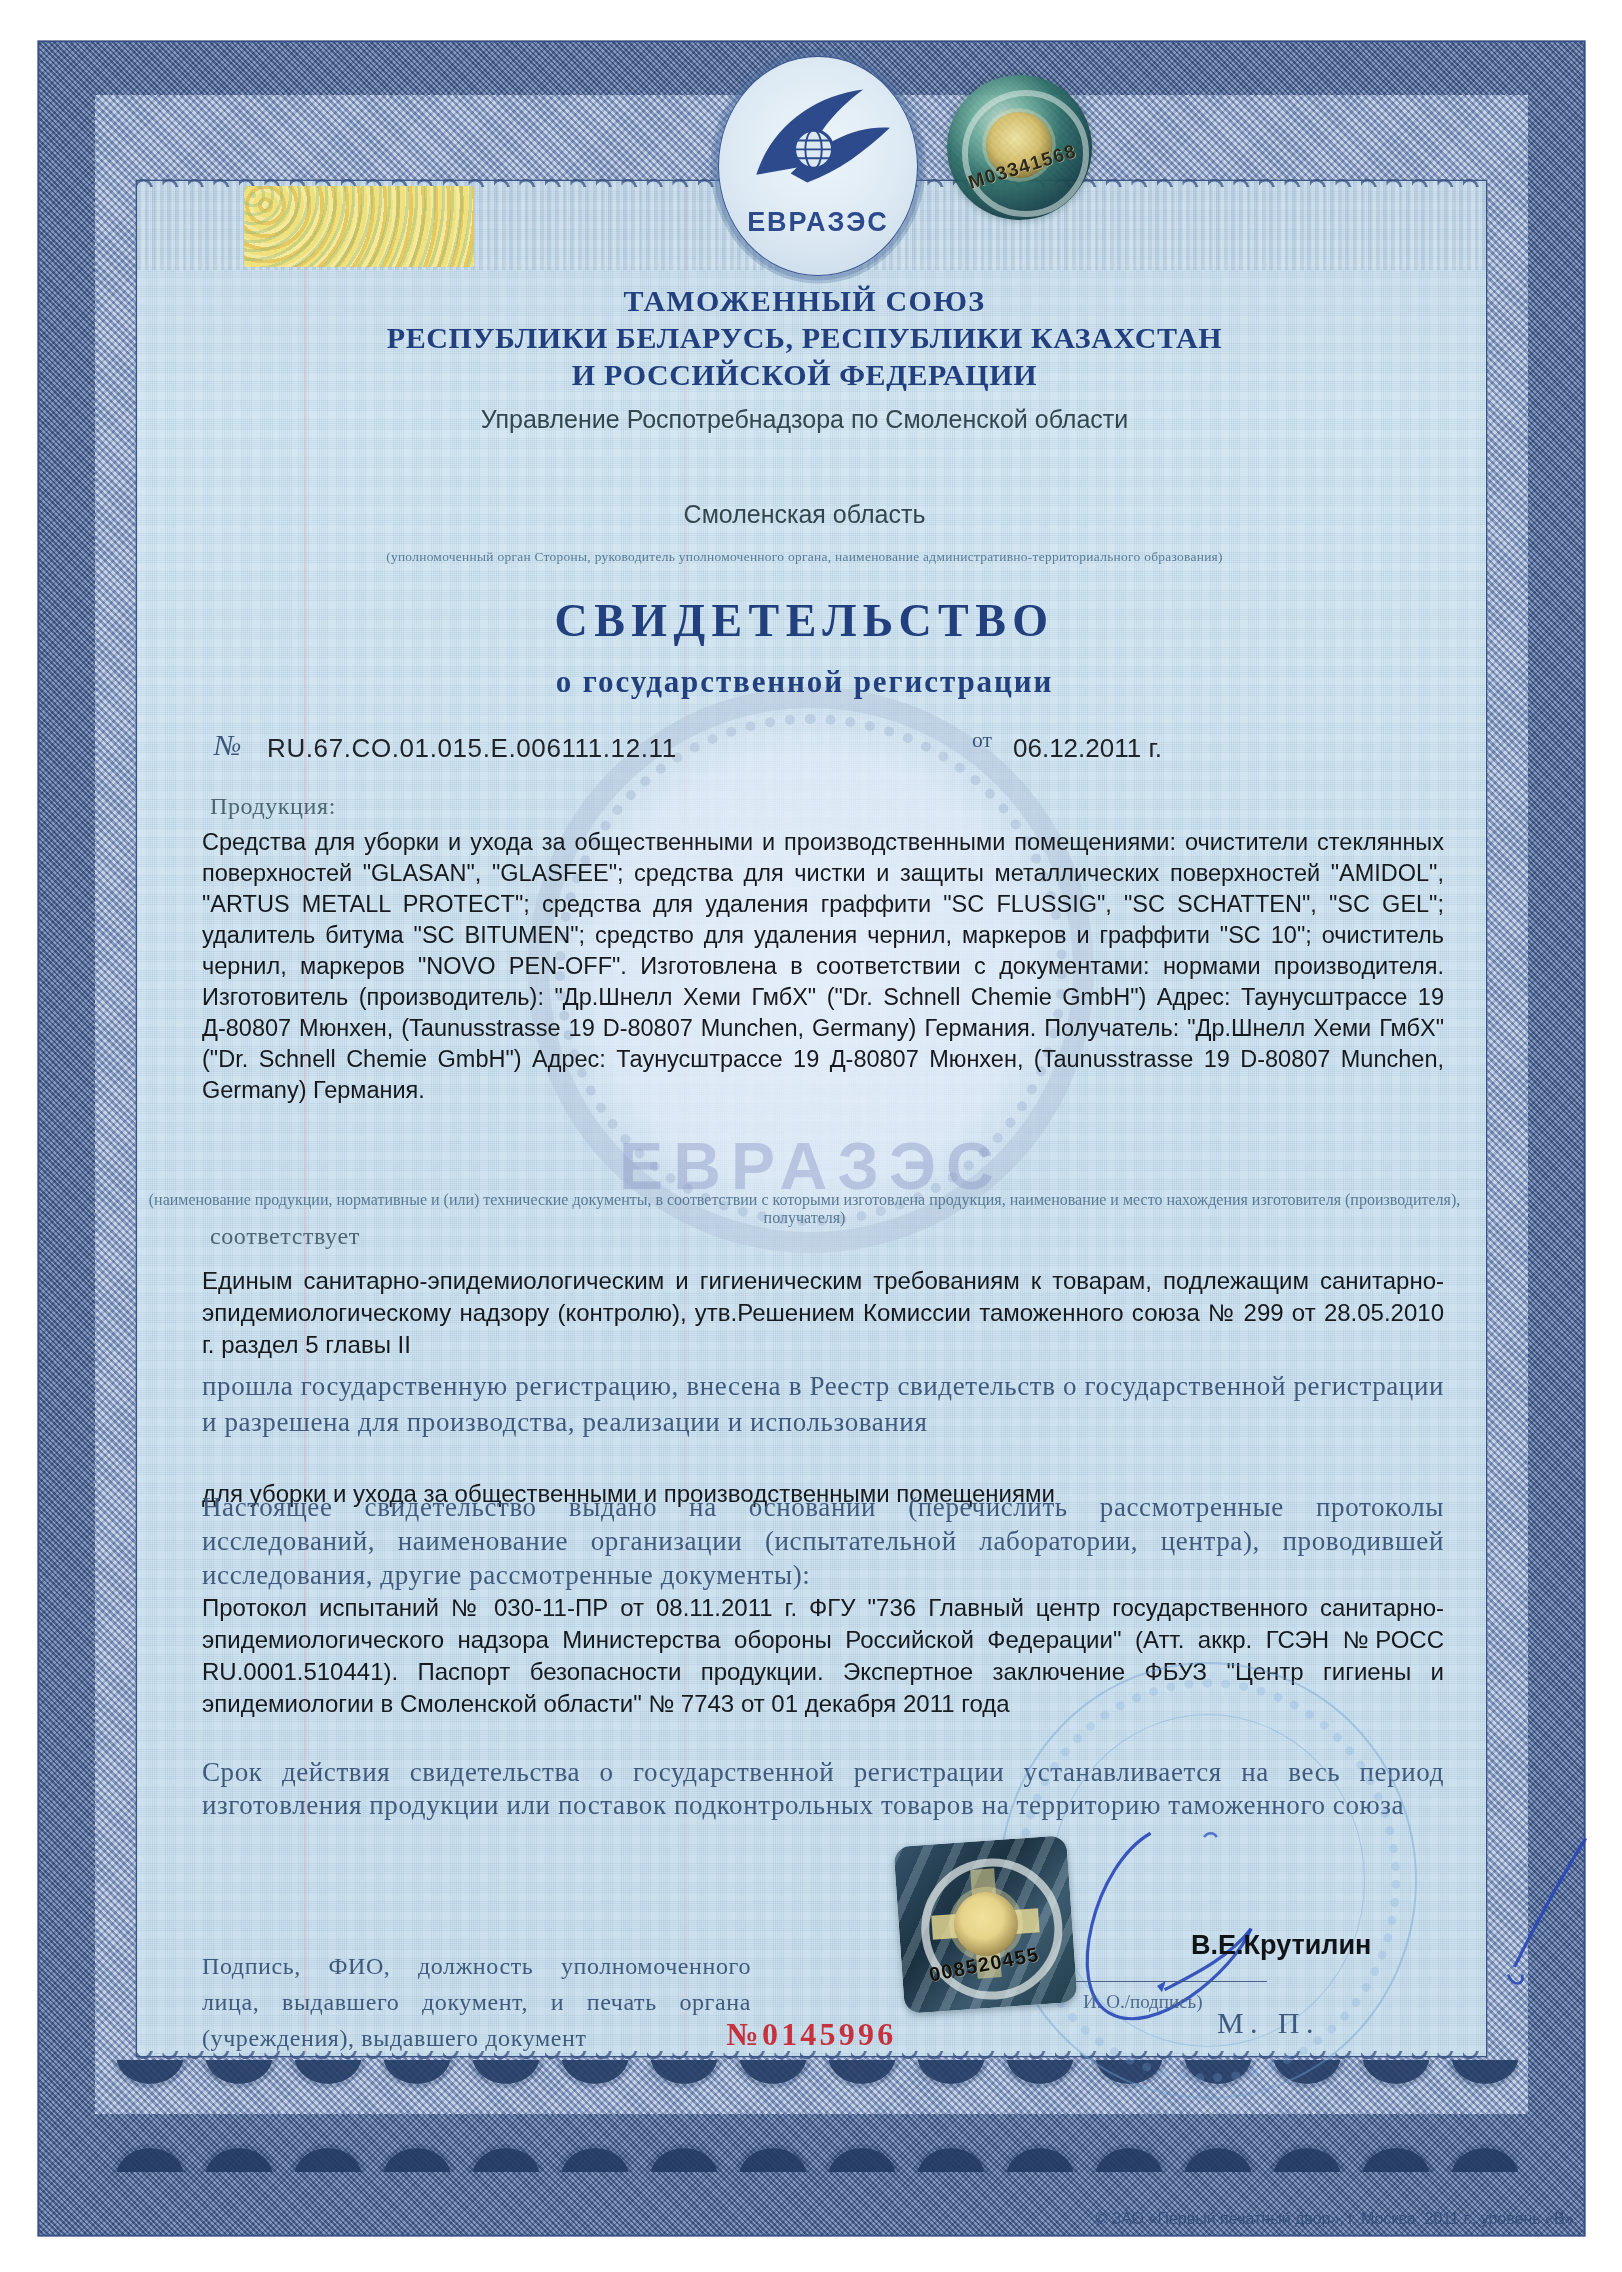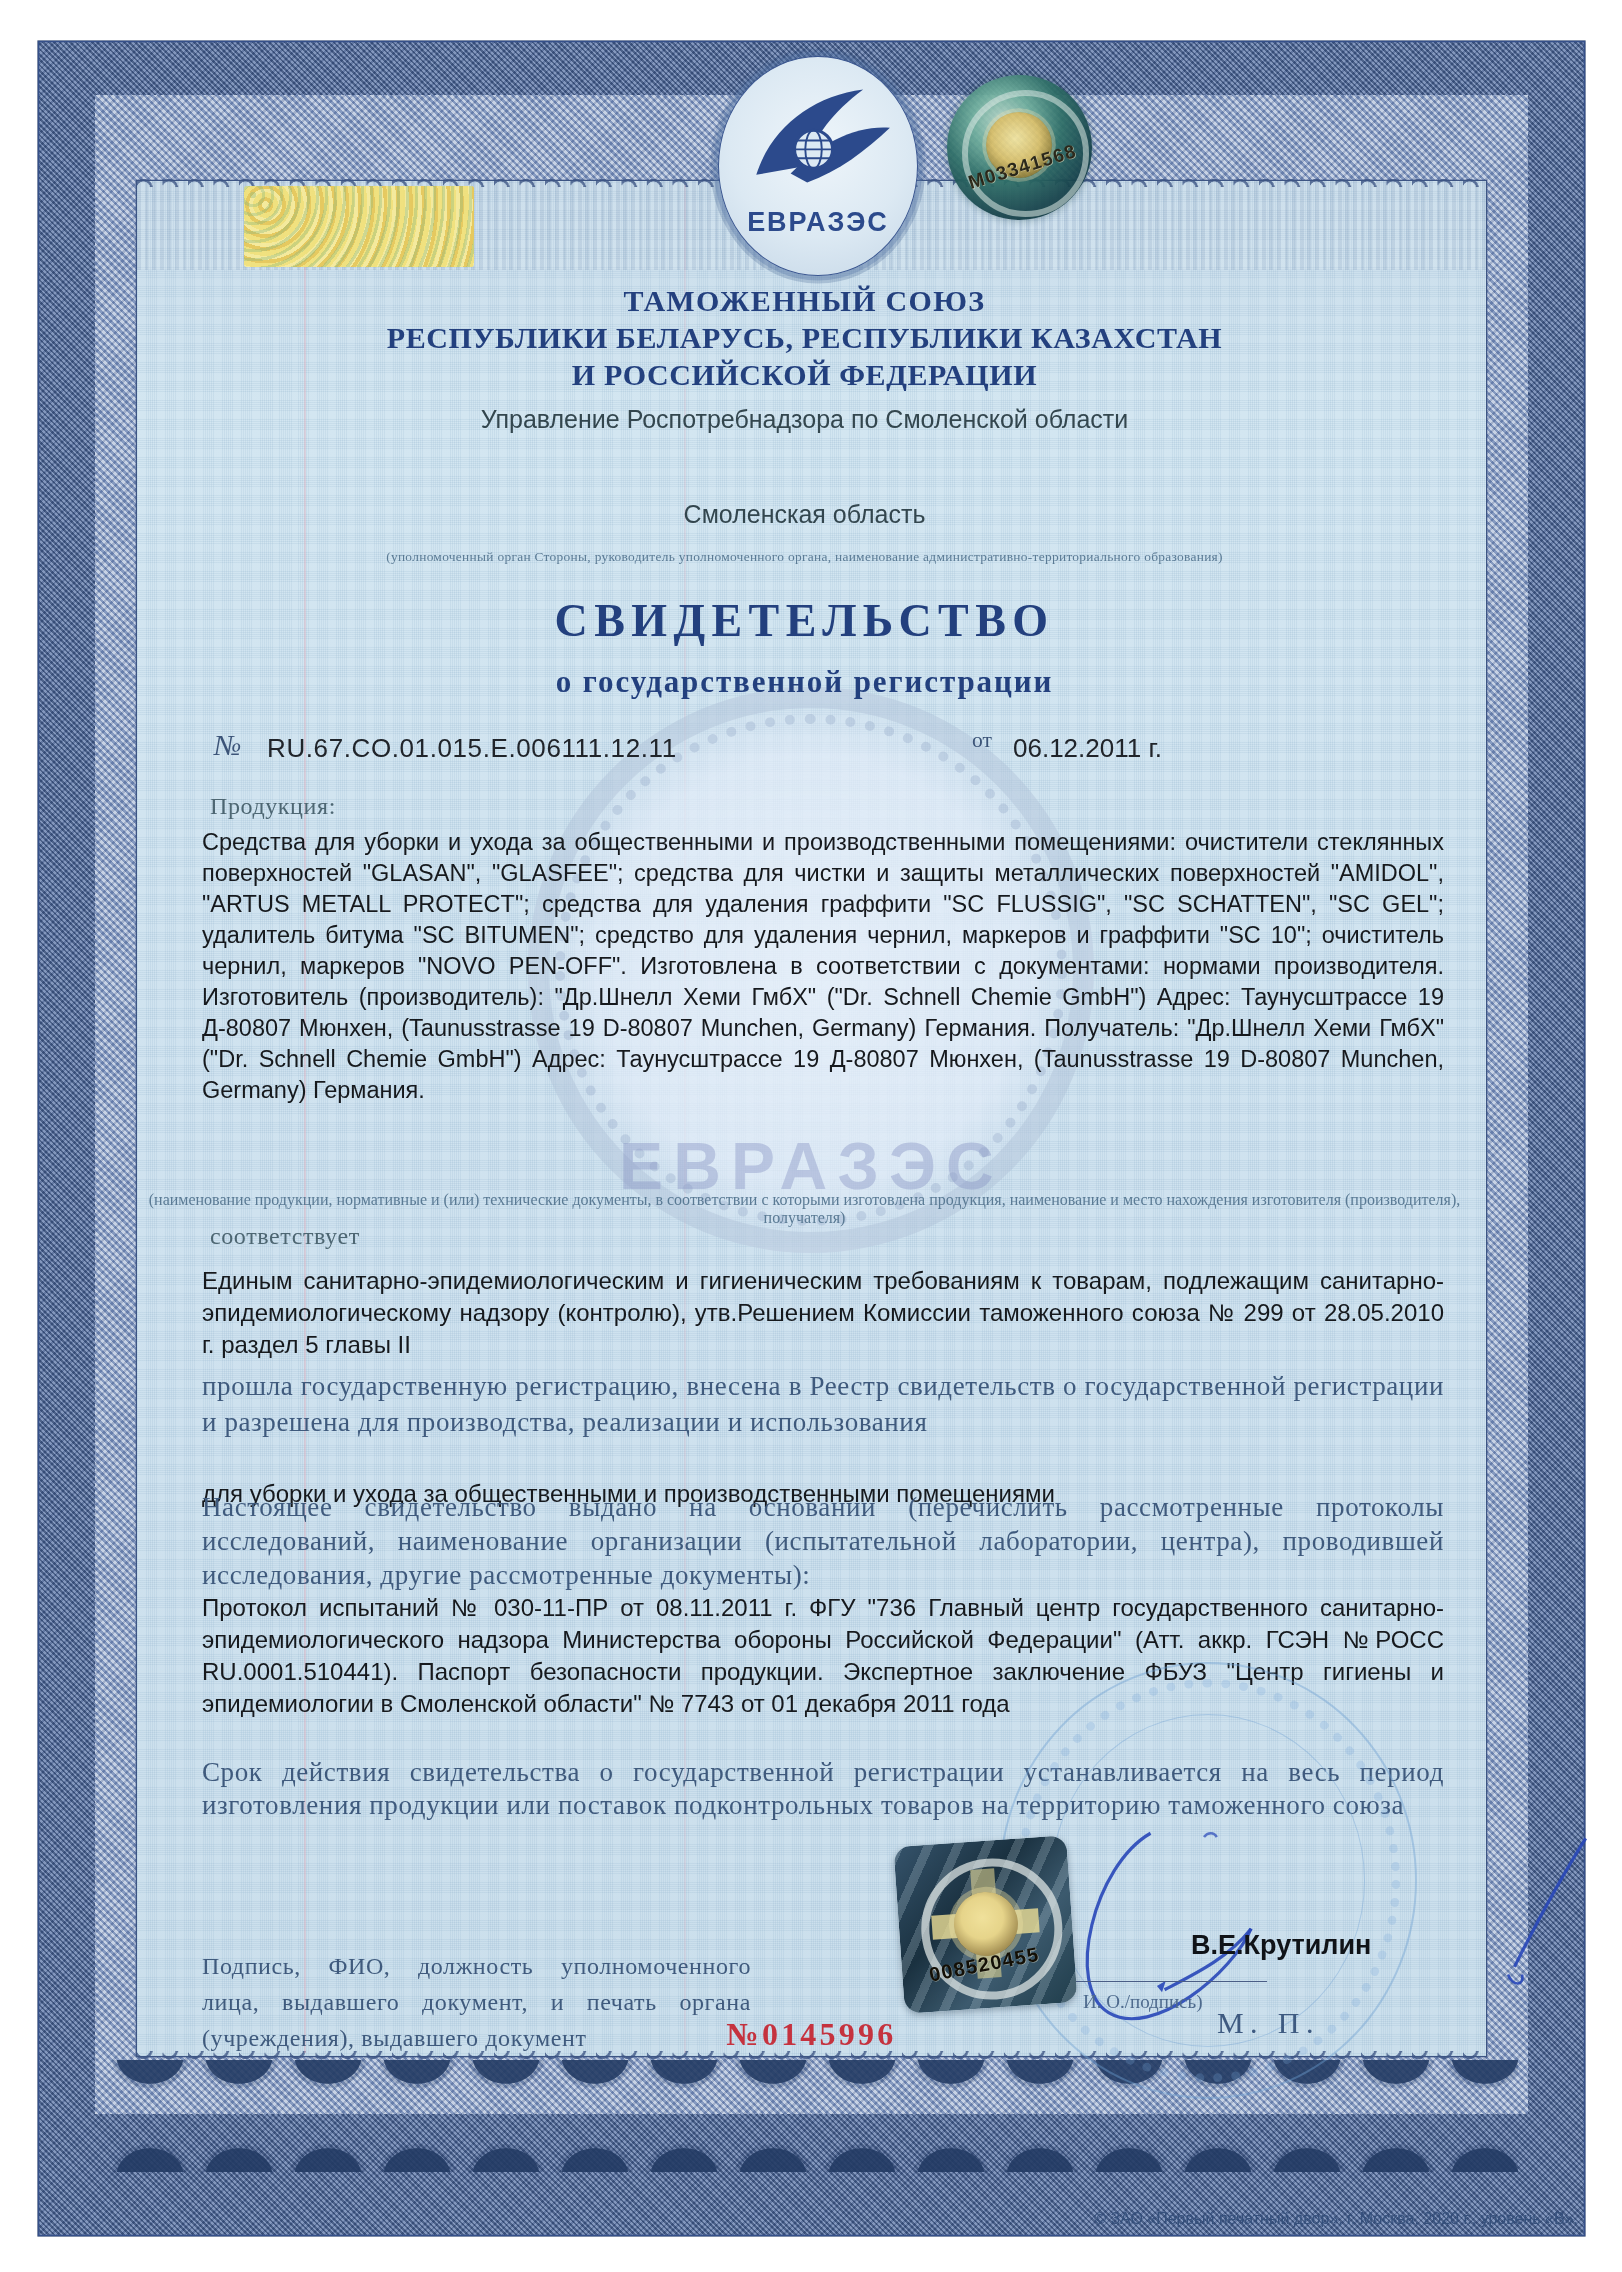--- a/index.html
+++ b/index.html
@@ -235,16 +235,16 @@
     <path d="M690,312 C696,330 716,332 712,312" fill="none" stroke="#2847b8" stroke-width="4" opacity=".9"></path>
     <path d="M212,96 C218,88 228,88 232,96" fill="none" stroke="#2847b8" stroke-width="4" opacity=".7"></path>
   </svg>
 
   <div class="abs signer">В.Е.Крутилин</div>
   <div class="abs sig-line"></div>
   <div class="abs sig-note">И. О./подпись)</div>
   <div class="abs mp">М. П.</div>
 
   <div class="abs blank-num">№0145996</div>
-  <div class="abs footer">© ЗАО «Первый печатный двор», г. Москва, 2020 г., уровень «В».</div>
+  <div class="abs footer">© ЗАО «Первый печатный двор», г. Москва, 2011 г., уровень «В».</div>
 
 </div>
 
 
 </body></html>

